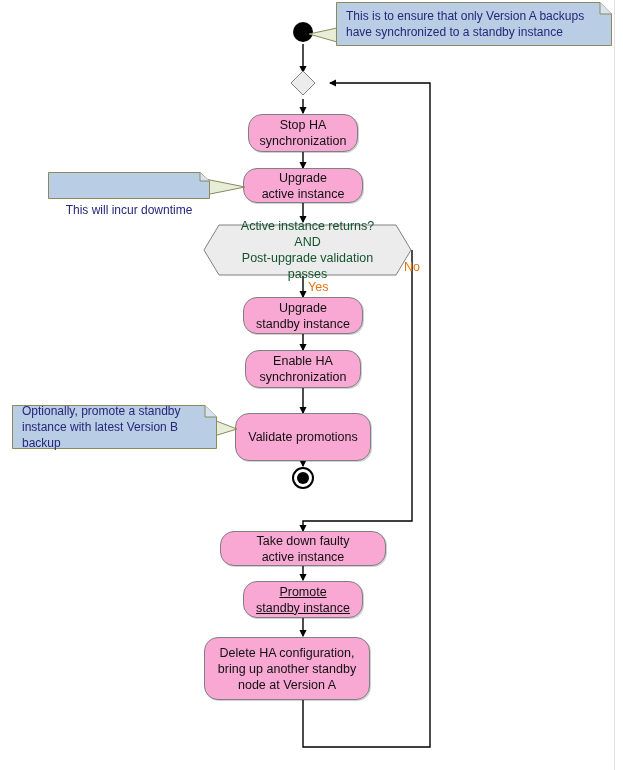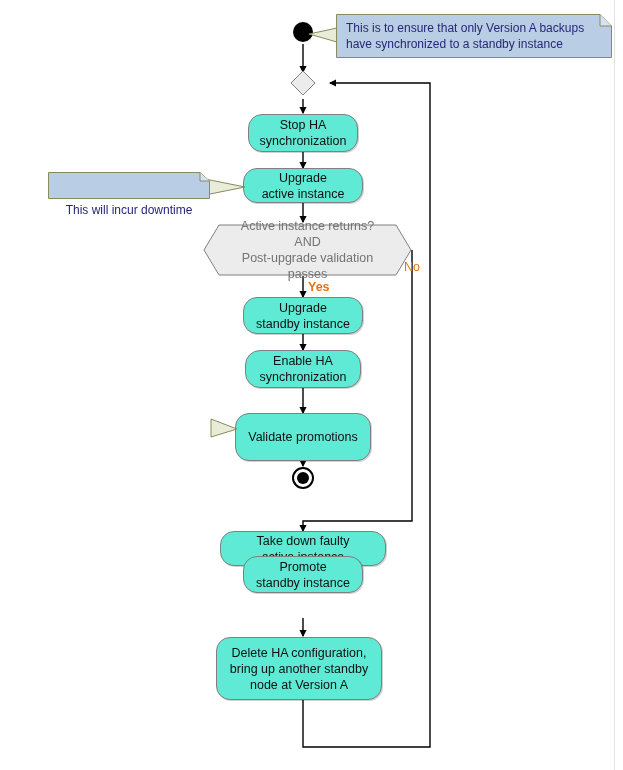--- a/index.html
+++ b/index.html
@@ -29,39 +29,39 @@
   }
 
   
   .node {
     position: absolute;
     box-sizing: border-box;
     display: flex;
     align-items: center;
     justify-content: center;
     text-align: center;
-    background: #5eead4;
+    background: #f9a8d4;
     border: 1px solid #808080;
     border-radius: 14px;
     color: #101010;
     font-size: 12.5px;
     line-height: 16px;
     white-space: pre-line;
     box-shadow: 1px 1px 0 rgba(0,0,0,0.18);
   }
 
   
   .decision {
     position: absolute;
     box-sizing: border-box;
     display: flex;
     align-items: center;
     justify-content: center;
     text-align: center;
-    color: #737373;
+    color: #14532d;
     font-size: 12.5px;
     line-height: 16px;
     white-space: pre-line;
   }
   .decision .hexfill {
     position: absolute;
     left: 0; top: 0; right: 0; bottom: 0;
   }
   .decision .hextext {
     position: relative;
@@ -207,53 +207,53 @@
     <span class="hextext">Active instance returns?
 AND
 Post-upgrade validation passes</span>
   </div>
 
   <div class="node" style="left:243px; top:297px; width:120px; height:37px;">
     <span>Upgrade
 standby instance</span>
   </div>
 
-  <div class="node" style="left:245px; top:350px; width:116px; height:38px;border-radius:15px;">
+  <div class="node" style="left:245px; top:350px; width:116px; height:38px;">
     <span>Enable HA
 synchronization</span>
   </div>
 
   <div class="node" style="left:235px; top:413px; width:136px; height:48px;">
     <span>Validate promotions</span>
   </div>
 
   <div class="end-node" style="left:292px; top:467px;">
     <div class="inner"></div>
   </div>
 
   <div class="node" style="left:220px; top:531px; width:166px; height:35px;">
     <span>Take down faulty
 active instance</span>
   </div>
 
-  <div class="node" style="left:243px; top:556px; width:120px; height:37px;">
+  <div class="node" style="left:243px; top:581px; width:120px; height:37px;text-decoration:underline;">
     <span>Promote
 standby instance</span>
   </div>
 
-  <div class="node" style="left:216px; top:637px; width:166px; height:63px;">
+  <div class="node" style="left:204px; top:637px; width:166px; height:63px;">
     <span>Delete HA configuration,
 bring up another standby
 node at Version A</span>
   </div>
 
   <div class="edge-label" style="left:404px; top:232px;margin-top:28px;">No</div>
-  <div class="edge-label" style="left:308px; top:280px;font-weight:bold;">Yes</div>
-
-  <div class="note" style="left:336px; top:14px; width:276px; height:44px;">
+  <div class="edge-label" style="left:308px; top:280px;">Yes</div>
+
+  <div class="note" style="left:336px; top:2px; width:276px; height:44px;">
     <svg class="note-body" viewBox="0 0 276 44" preserveAspectRatio="none" width="276" height="44" xmlns="http://www.w3.org/2000/svg">
       <path d="M 0.5 0.5 L 264 0.5 L 275.5 12 L 275.5 43.5 L 0.5 43.5 Z" fill="#b9cde4" stroke="#8a8a5c" stroke-width="1"></path>
       <path d="M 264 0.5 L 264 12 L 275.5 12" fill="#d7e3f0" stroke="#8a8a5c" stroke-width="1"></path>
     </svg>
     <span class="note-text">This is to ensure that only Version A backups
 have synchronized to a standby instance</span>
   </div>
 
   <svg style="position:absolute; left:303px; top:24px;" width="36" height="26" viewBox="0 0 36 26" xmlns="http://www.w3.org/2000/svg">
     <path d="M 34 4 L 6 10 L 34 18 Z" fill="#e8edd8" stroke="#8a8a5c" stroke-width="1"></path>
@@ -264,20 +264,28 @@
       <path d="M 0.5 0.5 L 152 0.5 L 161.5 9 L 161.5 26.5 L 0.5 26.5 Z" fill="#b9cde4" stroke="#8a8a5c" stroke-width="1"></path>
       <path d="M 152 0.5 L 152 9 L 161.5 9" fill="#d7e3f0" stroke="#8a8a5c" stroke-width="1"></path>
     </svg>
     <span class="note-text">This will incur downtime</span>
   </div>
 
   <svg style="position:absolute; left:204px; top:176px;" width="44" height="26" viewBox="0 0 44 26" xmlns="http://www.w3.org/2000/svg">
     <path d="M 1 3 L 41 11 L 1 19 Z" fill="#e8edd8" stroke="#8a8a5c" stroke-width="1"></path>
   </svg>
 
+  <div class="note" style="left:12px; top:405px; width:205px; height:44px;">
+    <svg class="note-body" viewBox="0 0 205 44" preserveAspectRatio="none" width="205" height="44" xmlns="http://www.w3.org/2000/svg">
+      <path d="M 0.5 0.5 L 193 0.5 L 204.5 12 L 204.5 43.5 L 0.5 43.5 Z" fill="#b9cde4" stroke="#8a8a5c" stroke-width="1"></path>
+      <path d="M 193 0.5 L 193 12 L 204.5 12" fill="#d7e3f0" stroke="#8a8a5c" stroke-width="1"></path>
+    </svg>
+    <span class="note-text">Optionally, promote a standby
+instance with latest Version B backup</span>
+  </div>
 
   <svg style="position:absolute; left:210px; top:415px;" width="30" height="28" viewBox="0 0 30 28" xmlns="http://www.w3.org/2000/svg">
     <path d="M 1 4 L 27 14 L 1 22 Z" fill="#e8edd8" stroke="#8a8a5c" stroke-width="1"></path>
   </svg>
 
   <div class="page-edge" style="left:614px;"></div>
 
 </div>
 
 </body></html>

